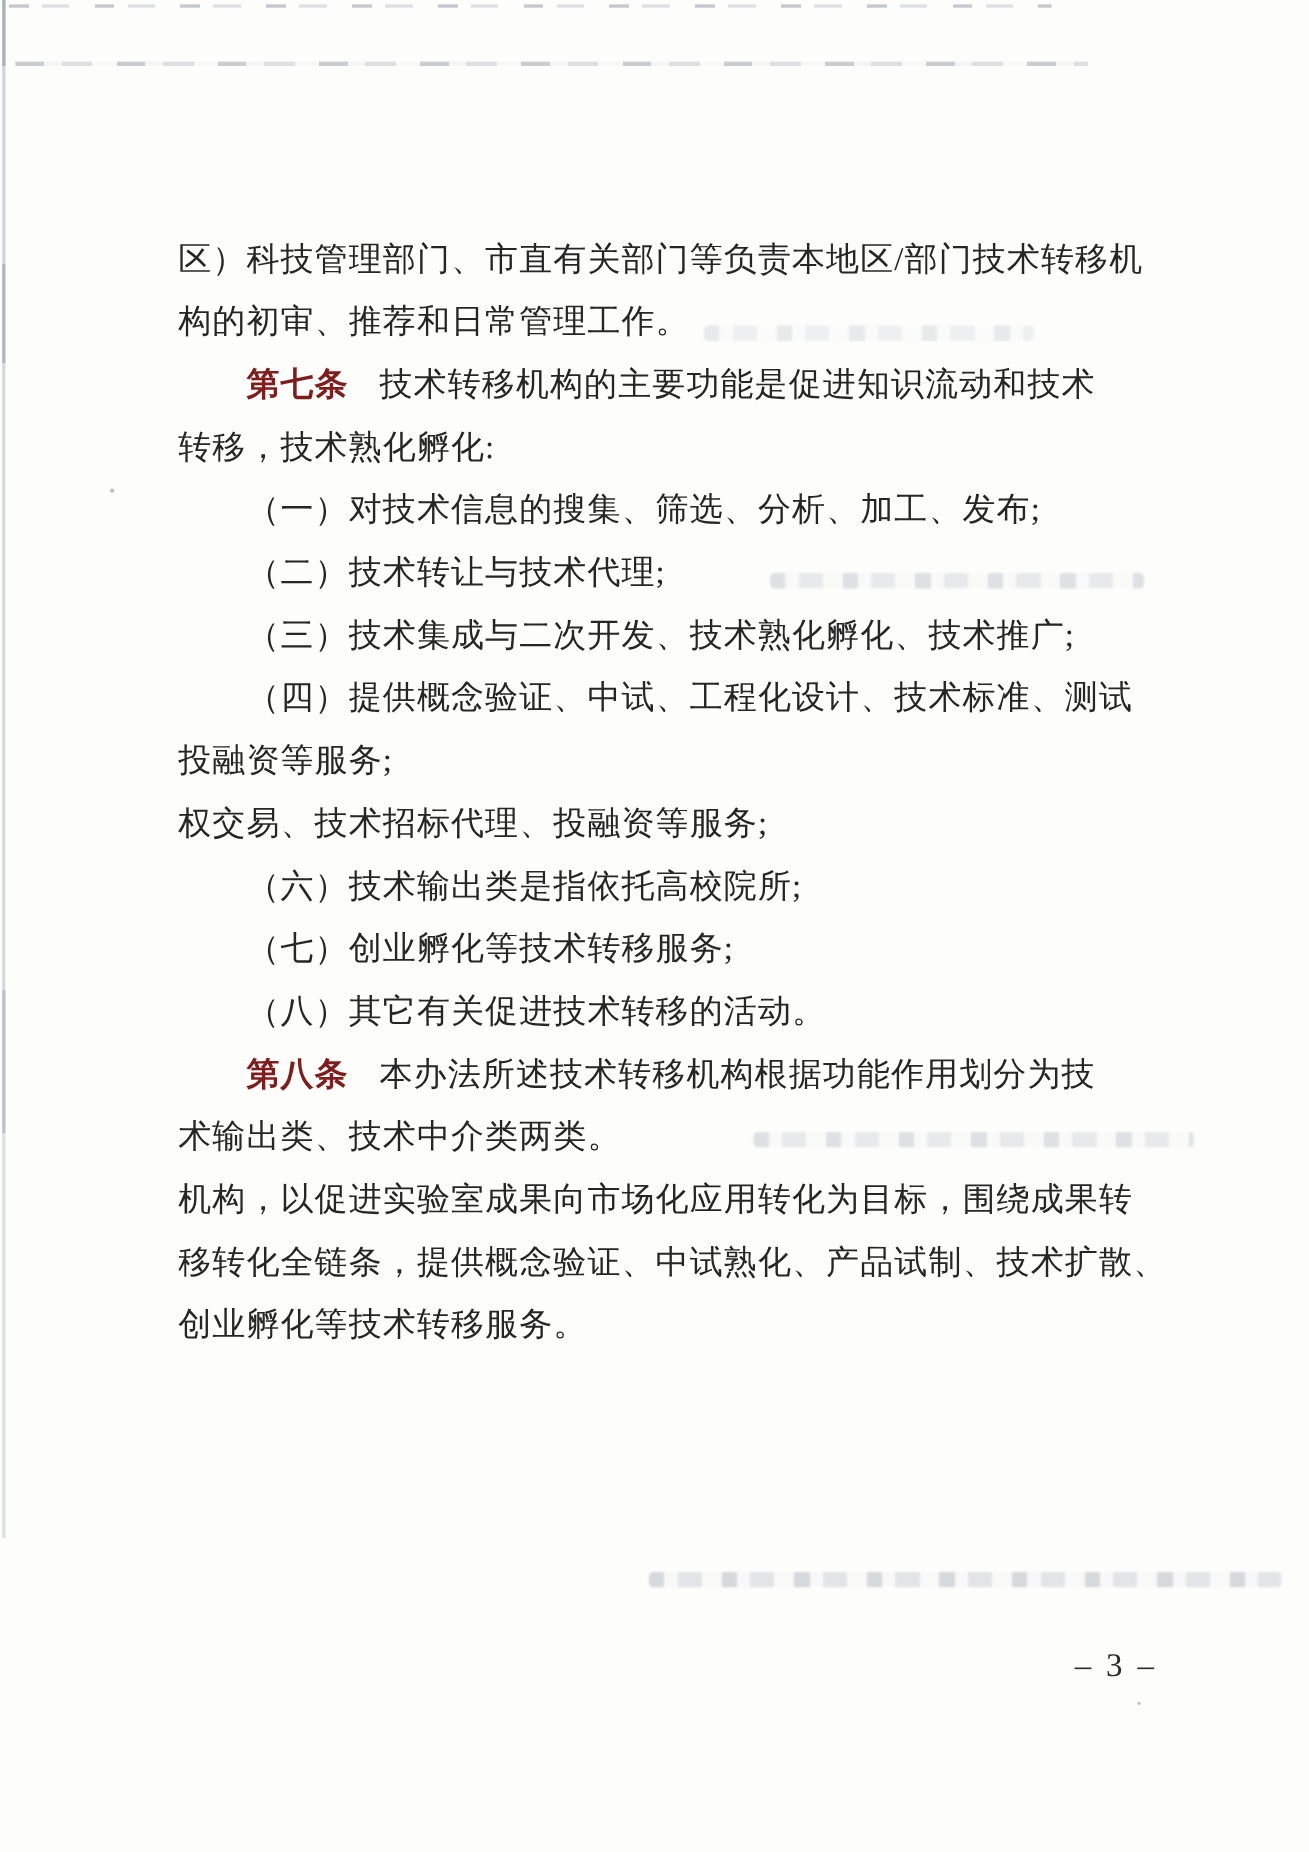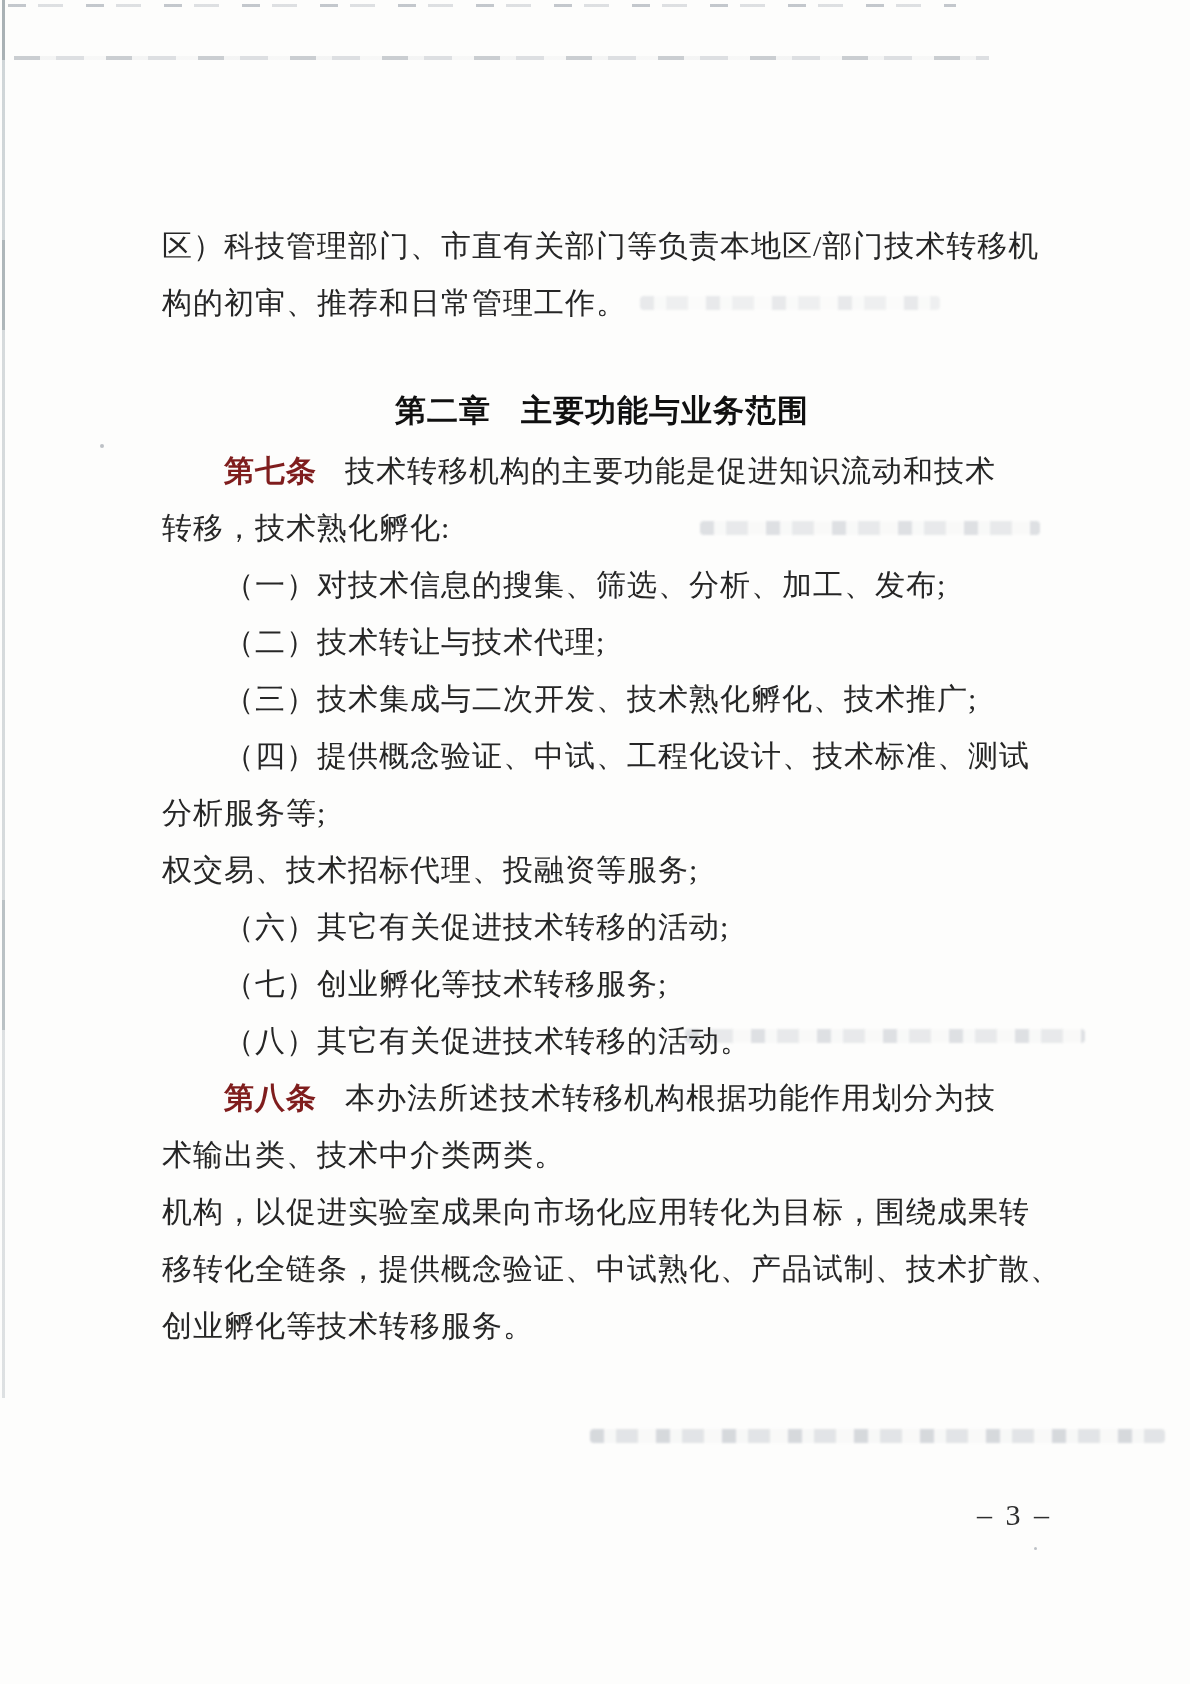--- a/index.html
+++ b/index.html
@@ -50,21 +50,21 @@
   #smudge1 { left:700px; top:521px;  width:340px; opacity:0.8; }
   #smudge2 { left:685px; top:1029px; width:400px; opacity:0.8; }
   #smudge3 { left:590px; top:1429px; width:575px; }
   .dot { position:absolute; width:4px; height:4px; border-radius:50%;
          background:rgba(110,120,132,0.45); }
   #dot1 { left:100px;  top:444px; }
   #dot2 { left:1034px; top:1547px; width:3px; height:3px; }
 
   
   .content {
-    position:absolute; left:162px; top:217px; width:900px;
+    position:absolute; left:162px; top:207px; width:900px;
     color:#262626;
     font-size:30px; line-height:57px; letter-spacing:1px;
     white-space:nowrap;
   }
   .ln  { height:57px; }
   .ind { padding-left:62px; }
   .brun { font-weight:bold; color:#7f1d1d; margin-right:28px; }
   .heading {
     font-weight:bold; color:#101010;
     text-align:center;
@@ -94,35 +94,32 @@
   <div class="smudge" id="smudge2"></div>
   <div class="smudge" id="smudge3"></div>
   <div class="dot" id="dot1"></div>
   <div class="dot" id="dot2"></div>
 
   <div class="content">
 
     <div class="ln">区）科技管理部门、市直有关部门等负责本地区/部门技术转移机</div>
     <div class="ln">构的初审、推荐和日常管理工作。</div>
 
-    <div class="heading">
-      <span class="chap-num">第二章</span><span>主要功能与业务范围</span>
-    </div>
 
     <div class="ln ind">
       <span class="brun">第七条</span><span>技术转移机构的主要功能是促进知识流动和技术</span>
     </div>
     <div class="ln">转移，技术熟化孵化:</div>
     <div class="ln ind">（一）对技术信息的搜集、筛选、分析、加工、发布;</div>
     <div class="ln ind">（二）技术转让与技术代理;</div>
     <div class="ln ind">（三）技术集成与二次开发、技术熟化孵化、技术推广;</div>
     <div class="ln ind">（四）提供概念验证、中试、工程化设计、技术标准、测试</div>
-    <div class="ln">分析服务等;</div>
+    <div class="ln">投融资等服务;</div>
     <div class="ln">权交易、技术招标代理、投融资等服务;</div>
-    <div class="ln ind">（六）其它有关促进技术转移的活动;</div>
+    <div class="ln ind">（六）技术输出类是指依托高校院所;</div>
     <div class="ln ind">（七）创业孵化等技术转移服务;</div>
     <div class="ln ind">（八）其它有关促进技术转移的活动。</div>
 
     <div class="ln ind">
       <span class="brun">第八条</span><span>本办法所述技术转移机构根据功能作用划分为技</span>
     </div>
     <div class="ln">术输出类、技术中介类两类。</div>
     <div class="ln">机构，以促进实验室成果向市场化应用转化为目标，围绕成果转</div>
     <div class="ln">移转化全链条，提供概念验证、中试熟化、产品试制、技术扩散、</div>
     <div class="ln">创业孵化等技术转移服务。</div>

